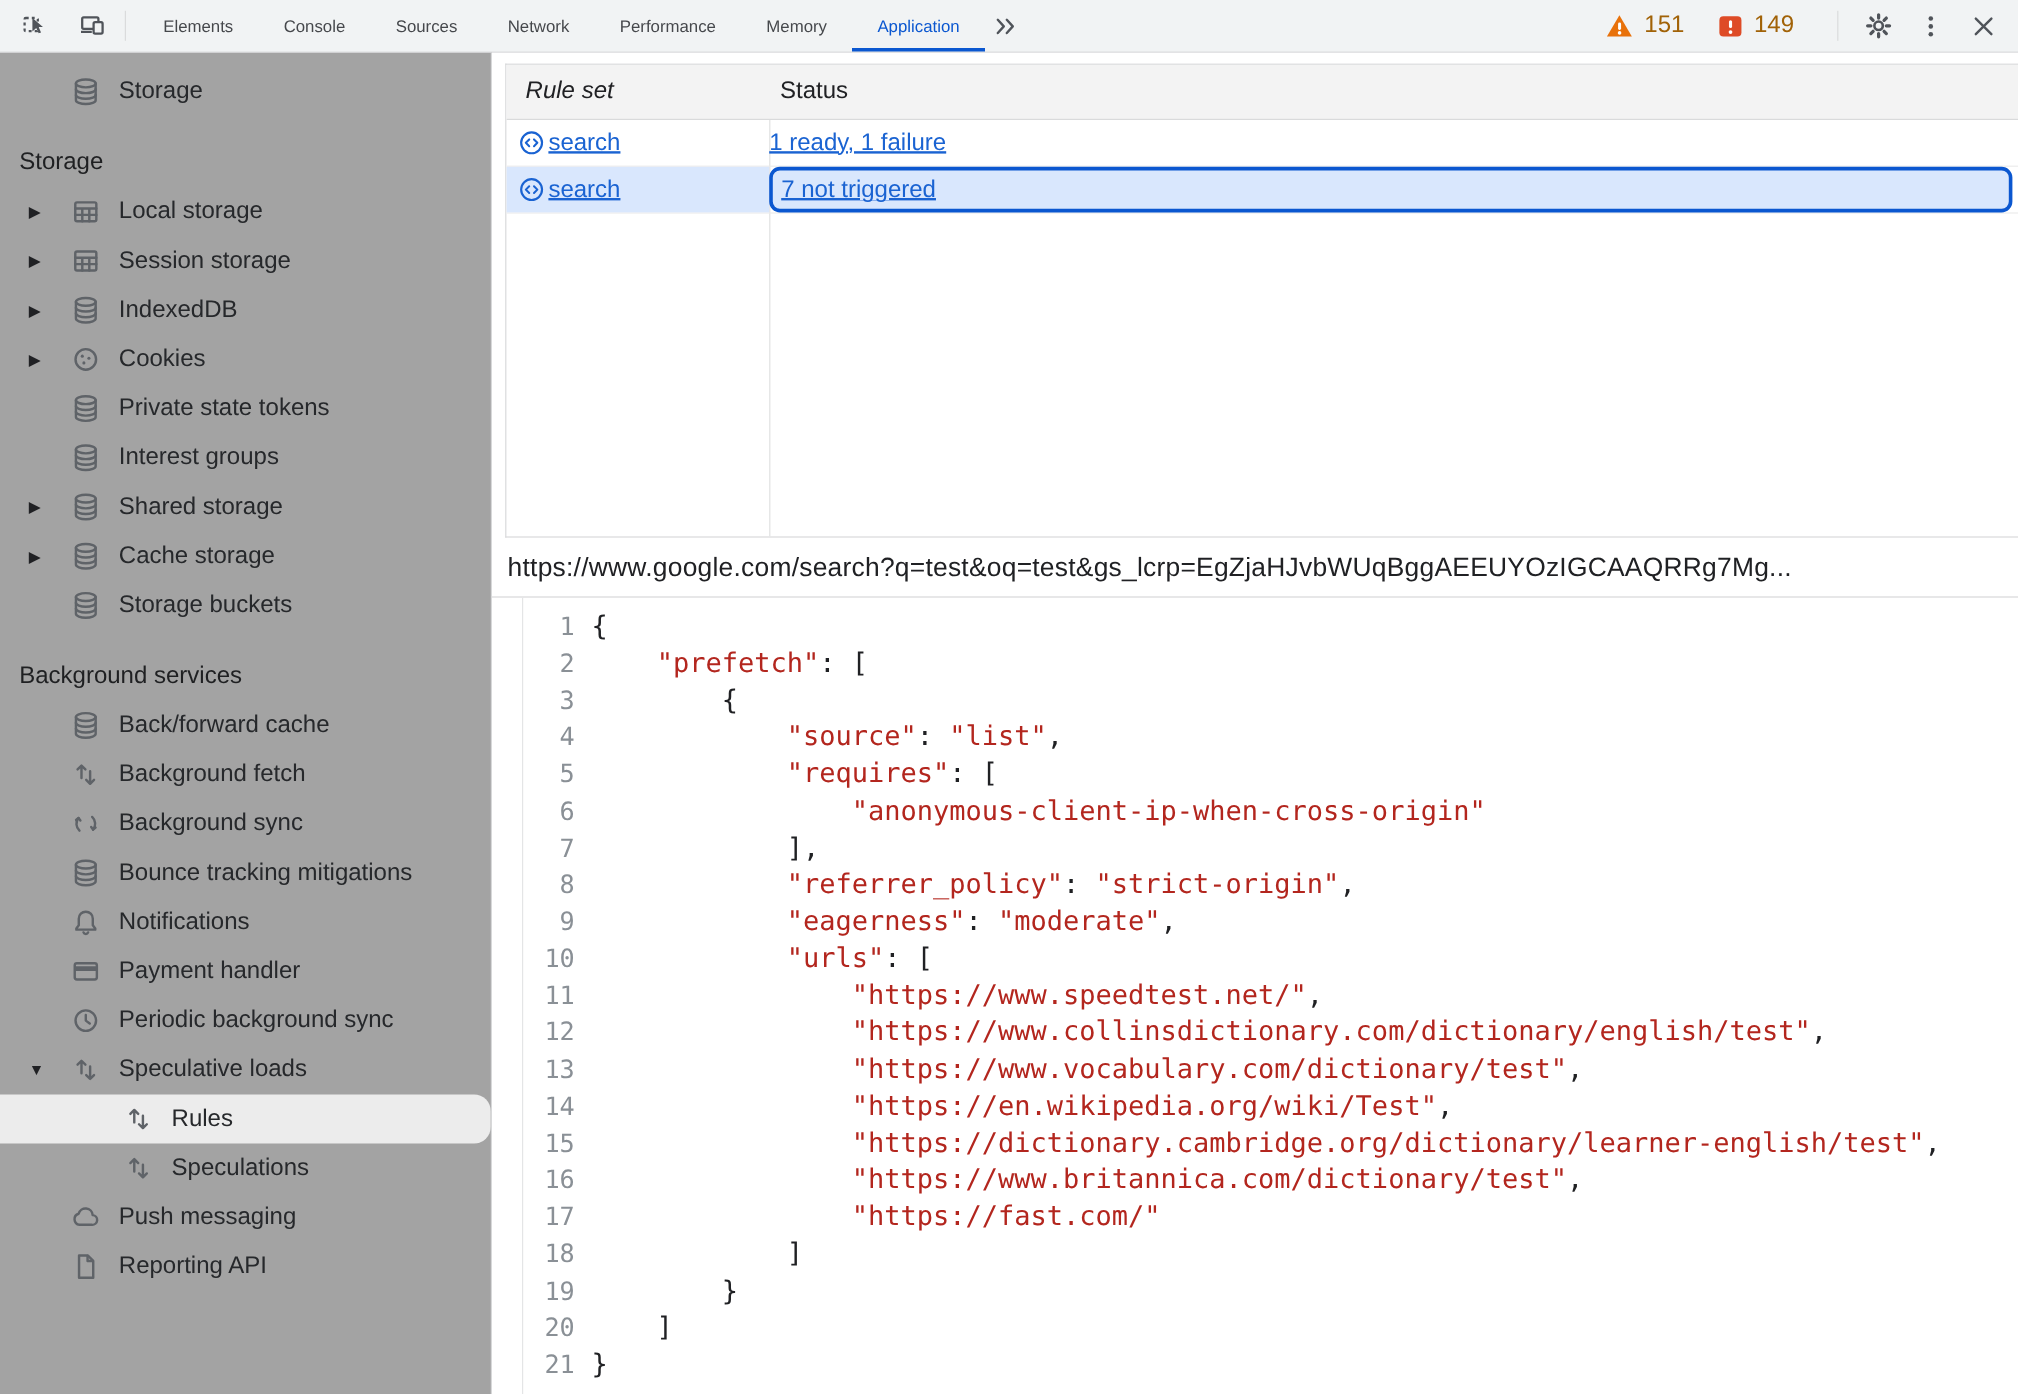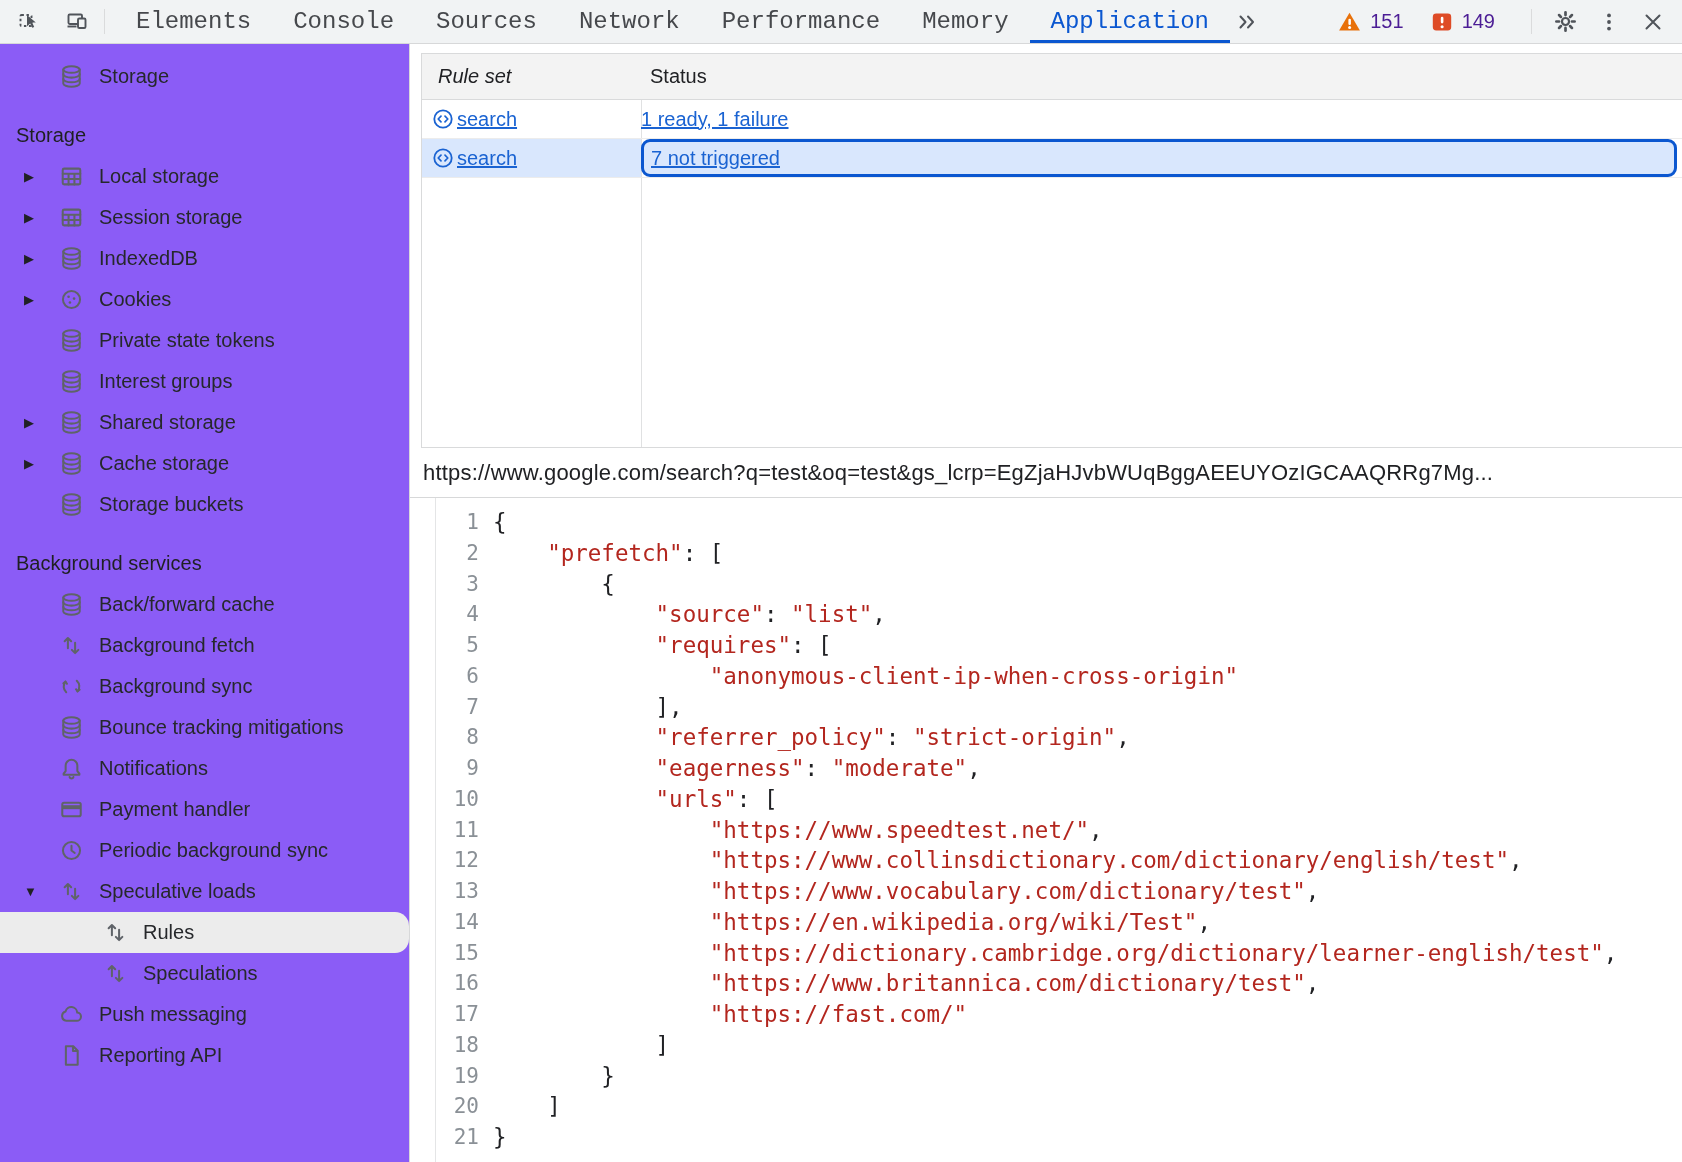--- a/index.html
+++ b/index.html
@@ -17,32 +17,32 @@
   }
   .tb-btn {
     width: 34px; align-self: center; height: 34px; display: flex;
     align-items: center; justify-content: center; color: #50545a; flex: none;
   }
   .tb-btn svg { display: block; }
   .tb-sep { width: 1px; background: #dadbdc; margin: 9px 10px; flex: none; }
   .tabs { display: flex; height: 100%; }
   .tab {
     display: flex; align-items: center; padding: 0 21px;
-    font-size: 24px; color: #46484c; white-space: nowrap; cursor: default; font-family: Liberation Mono, monospace;
+    font-size: 14px; color: #46484c; white-space: nowrap; cursor: default;
   }
   .tab.active { color: var(--accent-blue); box-shadow: inset 0 -3px 0 var(--accent-blue); }
   .spacer { flex: 1; }
-  .badge { display: flex; align-items: center; gap: 8px; font-size: 20px; color: #4c1d95; margin-right: 26px; align-self: center; }
+  .badge { display: flex; align-items: center; gap: 8px; font-size: 20px; color: #a16207; margin-right: 26px; align-self: center; }
   .badge svg { display: block; }
 
   
   .content { flex: 1; display: flex; min-height: 0; }
 
   
-  .sidebar { width: 410px; flex: none; border-right: 1px solid #d7d8d9; background: #8b5cf6; padding-top: 12px; overflow: hidden; }
+  .sidebar { width: 410px; flex: none; border-right: 1px solid #d7d8d9; background: #a3a3a3; padding-top: 12px; overflow: hidden; }
   .side-item { height: 41px; display: flex; align-items: center; padding-left: 16px; font-size: 20px; color: #26282b; cursor: default; }
   .side-item .arrow { width: 42px; flex: none; font-size: 13px; color: #202124; display: flex; align-items: center; padding-left: 8px; }
   .side-item .s-icon { width: 27px; height: 27px; flex: none; color: #5f6368; display: flex; align-items: center; justify-content: center; }
   .side-item .s-icon svg { display: block; }
   .side-item .label { margin-left: 14px; white-space: nowrap; }
   .side-item.child { padding-left: 60px; }
   .side-item.selected { background: var(--selection-pill-gray); border-radius: 0 14px 14px 0; }
   .side-header { height: 41px; display: flex; align-items: center; padding-left: 16px; font-size: 20px; color: #1f2022; margin-top: 18px; }
 
   

